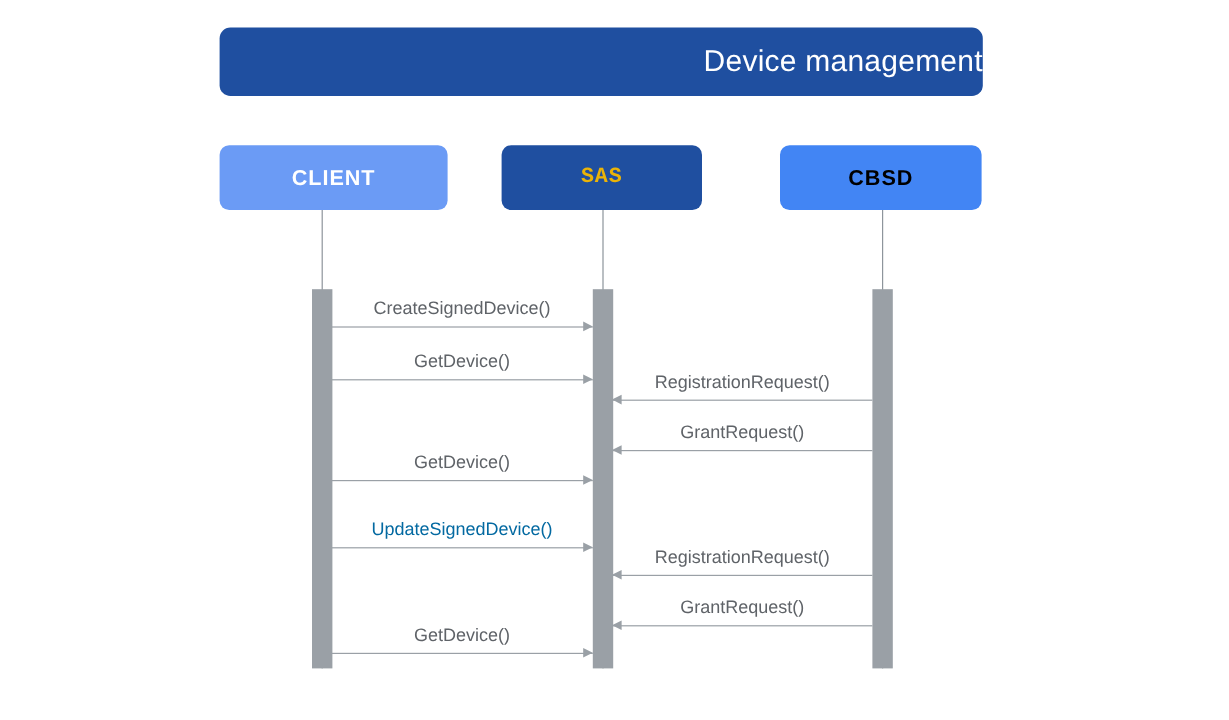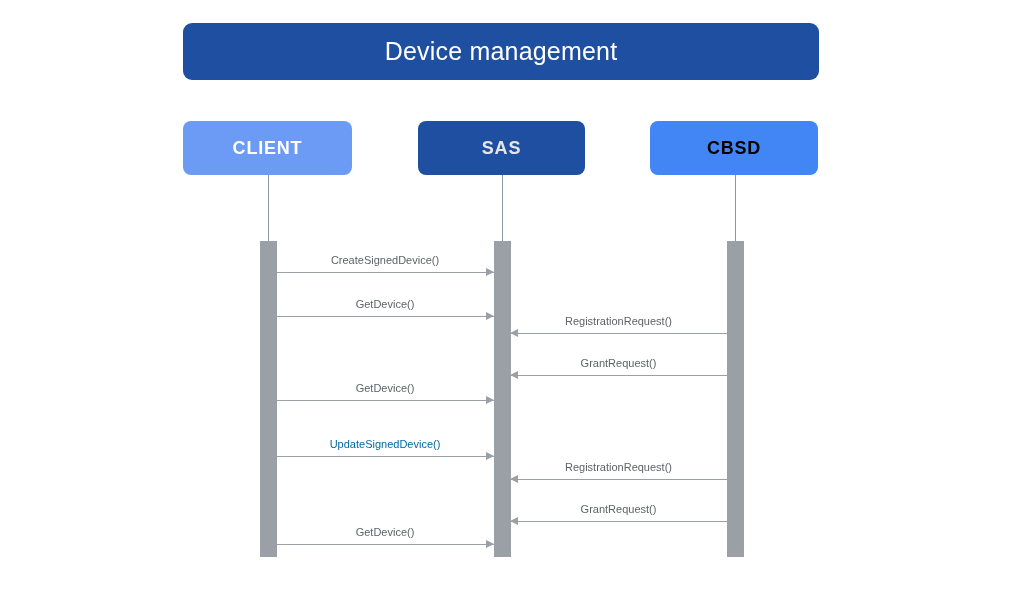--- a/index.html
+++ b/index.html
@@ -104,46 +104,46 @@
     left: 0;
     border-right: 8px solid #9aa0a6;
   }
   .message-label {
     position: absolute;
     left: 0;
     width: 100%;
     bottom: 6px;
     text-align: center;
     color: #5f6368;
-    font-size: 11px;
+    font-size: 15px;
     font-weight: 400;
     white-space: nowrap;
   }
 </style>
 </head>
 <body style="background: rgb(255, 255, 255);">
 
 <div id="diagram-root">
 
-  <div class="title-box" style="background: rgb(31, 79, 160);">
+  <div class="title-box" style="background: rgb(31, 79, 160); justify-content: flex-end;">
     <span class="title-text">Device management</span>
   </div>
 
   <div id="lifelines-layer">
       <div class="lifeline" style="left: 268px; top: 175px; height: 382px; background: rgb(142, 149, 156);"></div>
       <div class="lifeline" style="left: 502px; top: 175px; height: 382px; background: rgb(142, 149, 156);"></div>
       <div class="lifeline" style="left: 735px; top: 175px; height: 382px; background: rgb(142, 149, 156);"></div>
     </div>
 
   <div id="participants-layer">
-      <div class="participant-box" style="left: 183px; width: 169px; background: rgb(107, 155, 245);">
+      <div class="participant-box" style="left: 183px; width: 190px; background: rgb(107, 155, 245);">
         <span class="participant-label" style="color: rgb(255, 255, 255);">CLIENT</span>
       </div>
       <div class="participant-box" style="left: 418px; width: 167px; background: rgb(31, 79, 160);">
-        <span class="participant-label" style="color: #e5e5e5;">SAS</span>
+        <span class="participant-label" style="color: #eab308; font-family: Liberation Mono, monospace;">SAS</span>
       </div>
       <div class="participant-box" style="left: 650px; width: 168px; background: rgb(66, 133, 244);">
         <span class="participant-label" style="color: #000000;">CBSD</span>
       </div>
     </div>
 
   <div id="activations-layer">
       <div class="activation-bar" style="left: 260px; top: 241px; height: 316px; background: rgb(154, 160, 166);"></div>
       <div class="activation-bar" style="left: 494px; top: 241px; height: 316px; background: rgb(154, 160, 166);"></div>
       <div class="activation-bar" style="left: 727px; top: 241px; height: 316px; background: rgb(154, 160, 166);"></div>

